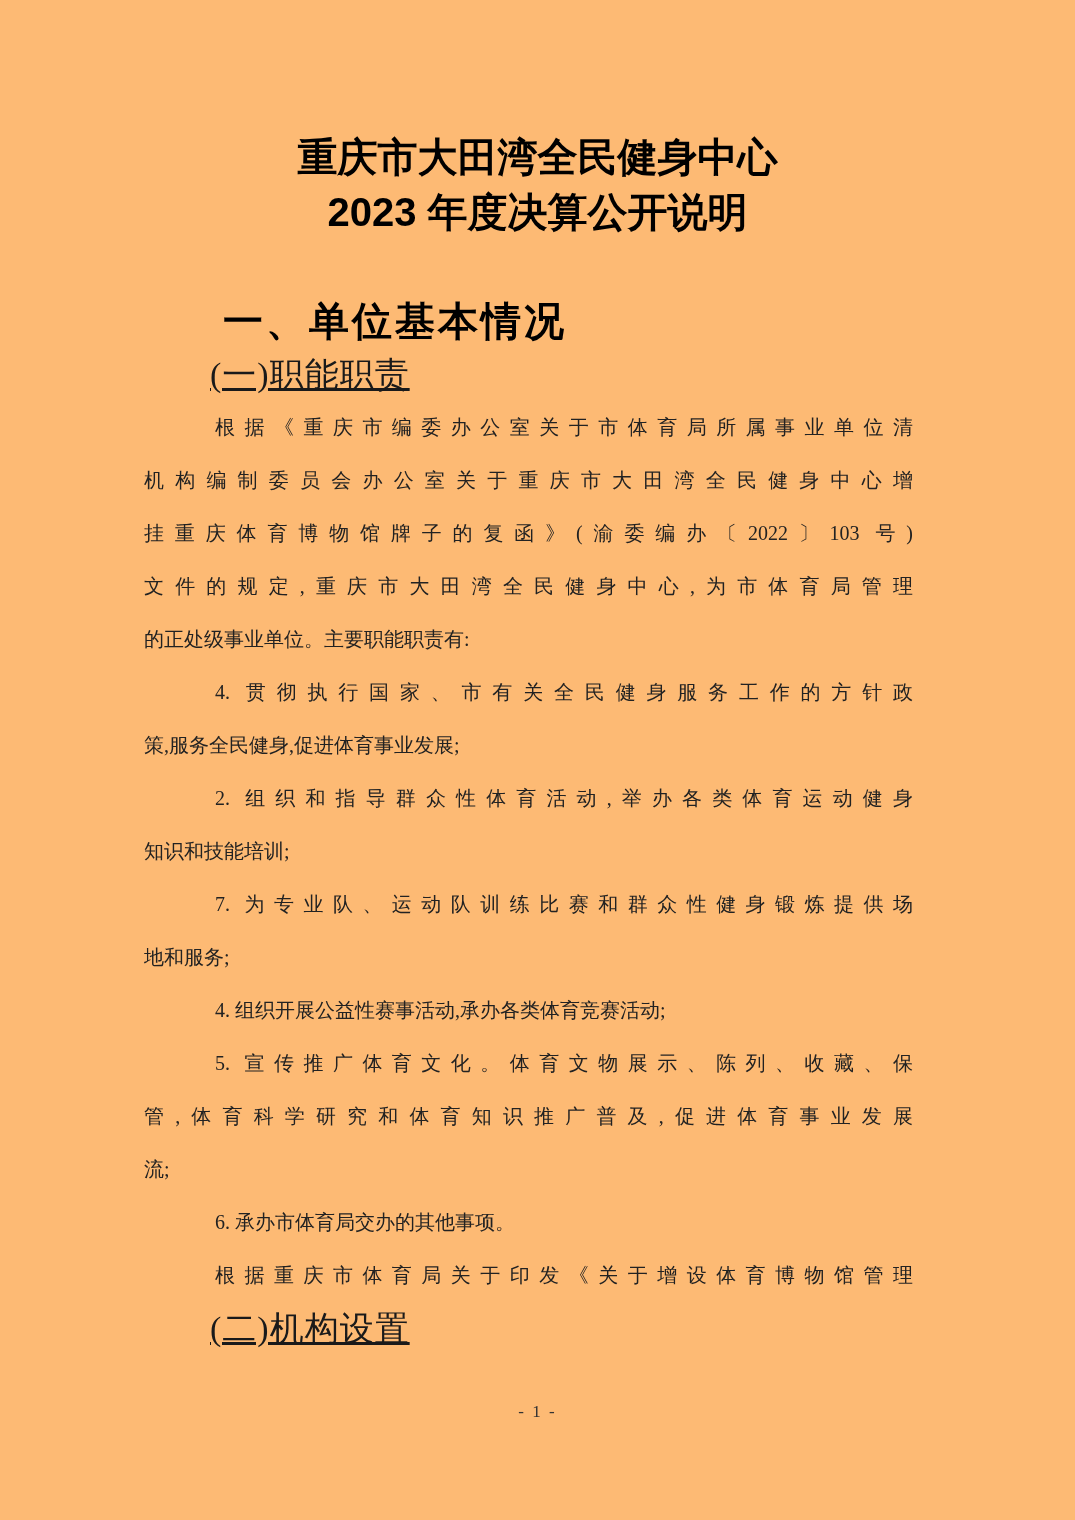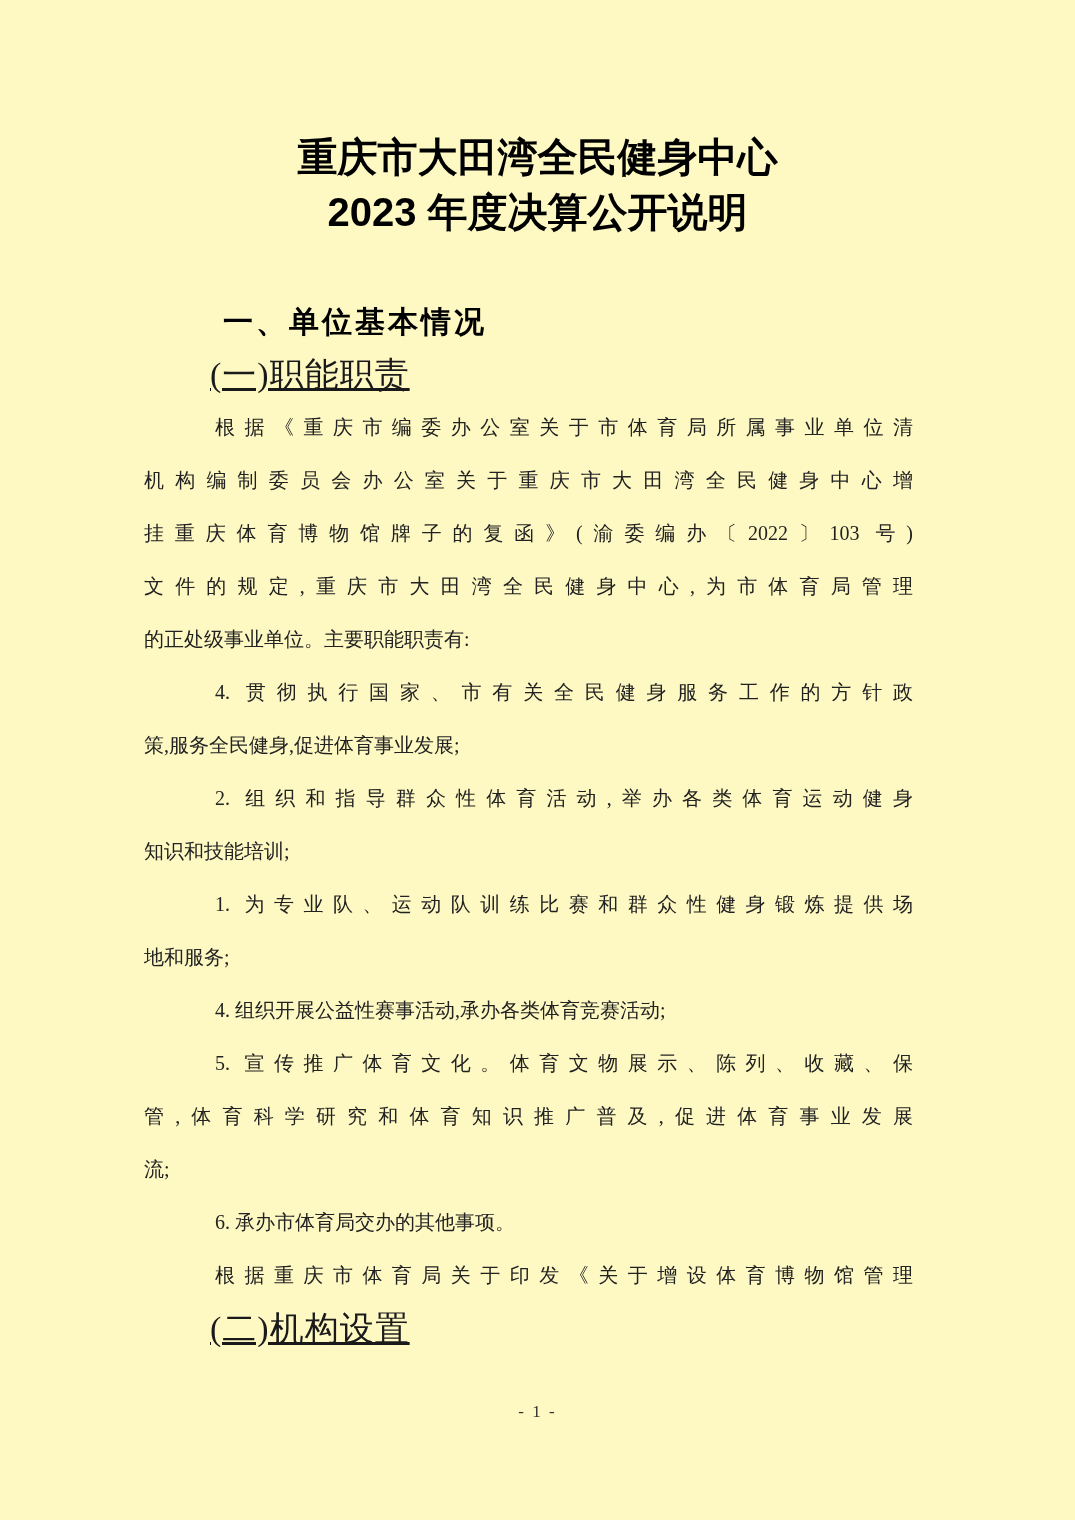--- a/index.html
+++ b/index.html
@@ -4,21 +4,21 @@
 <style>
   html, body {
     margin: 0;
     padding: 0;
     background: #ffffff;
   }
   .page {
     position: relative;
     width: 1075px;
     height: 1520px;
-    background: #fef9c3;
+    background: #fdba74;
     overflow: hidden;
     font-family: "Liberation Serif", serif;
     color: #222222;
   }
   
   .doc-title {
     padding-top: 130px;
     text-align: center;
     font-family: "Liberation Sans", sans-serif;
     font-weight: 700;
@@ -45,21 +45,21 @@
     white-space: normal;
     text-align: justify;
     text-align-last: justify;
   }
   .line.indent {
     text-indent: 71px;
   }
   .line.h1 {
     font-family: "Liberation Sans", sans-serif;
     font-weight: 700;
-    font-size: 30px;
+    font-size: 40px;
     letter-spacing: 3px;
     text-indent: 79px;
     color: #000000;
   }
   .line.h2 {
     font-size: 34px;
     letter-spacing: 1px;
     text-indent: 66px;
     color: #1a1a1a;
     text-decoration: underline;
@@ -90,21 +90,21 @@
       <div class="line h2">(一)职能职责</div>
       <div class="line body indent full">根据《重庆市编委办公室关于市体育局所属事业单位清</div>
       <div class="line body full">机构编制委员会办公室关于重庆市大田湾全民健身中心增</div>
       <div class="line body full">挂重庆体育博物馆牌子的复函》(渝委编办〔2022〕103 号)</div>
       <div class="line body full">文件的规定,重庆市大田湾全民健身中心,为市体育局管理</div>
       <div class="line body">的正处级事业单位。主要职能职责有:</div>
       <div class="line body indent full">4. 贯彻执行国家、市有关全民健身服务工作的方针政</div>
       <div class="line body">策,服务全民健身,促进体育事业发展;</div>
       <div class="line body indent full">2. 组织和指导群众性体育活动,举办各类体育运动健身</div>
       <div class="line body">知识和技能培训;</div>
-      <div class="line body indent full">1. 为专业队、运动队训练比赛和群众性健身锻炼提供场</div>
+      <div class="line body indent full">7. 为专业队、运动队训练比赛和群众性健身锻炼提供场</div>
       <div class="line body">地和服务;</div>
       <div class="line body indent">4. 组织开展公益性赛事活动,承办各类体育竞赛活动;</div>
       <div class="line body indent full">5. 宣传推广体育文化。体育文物展示、陈列、收藏、保</div>
       <div class="line body full">管,体育科学研究和体育知识推广普及,促进体育事业发展</div>
       <div class="line body">流;</div>
       <div class="line body indent">6. 承办市体育局交办的其他事项。</div>
       <div class="line body indent full">根据重庆市体育局关于印发《关于增设体育博物馆管理</div>
       <div class="line h2">(二)机构设置</div>
     </main>
 

